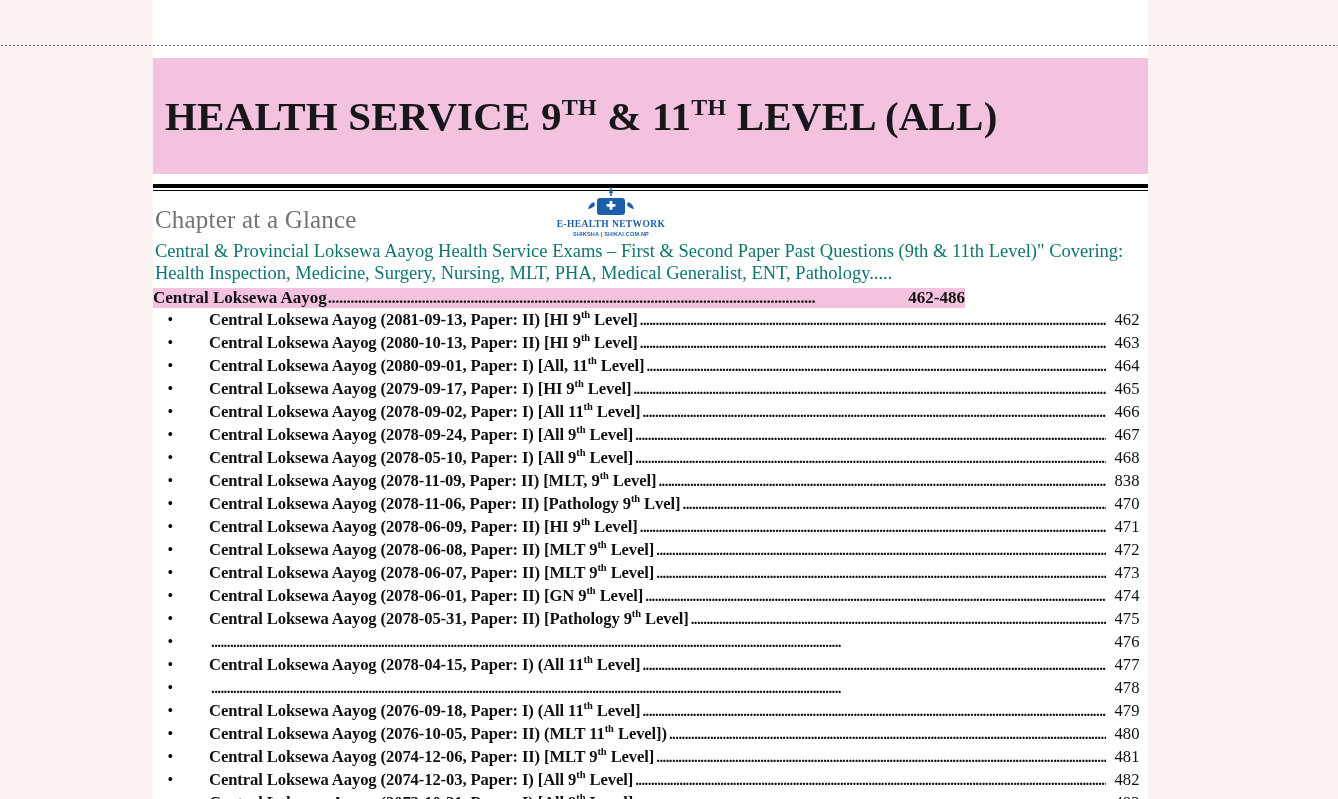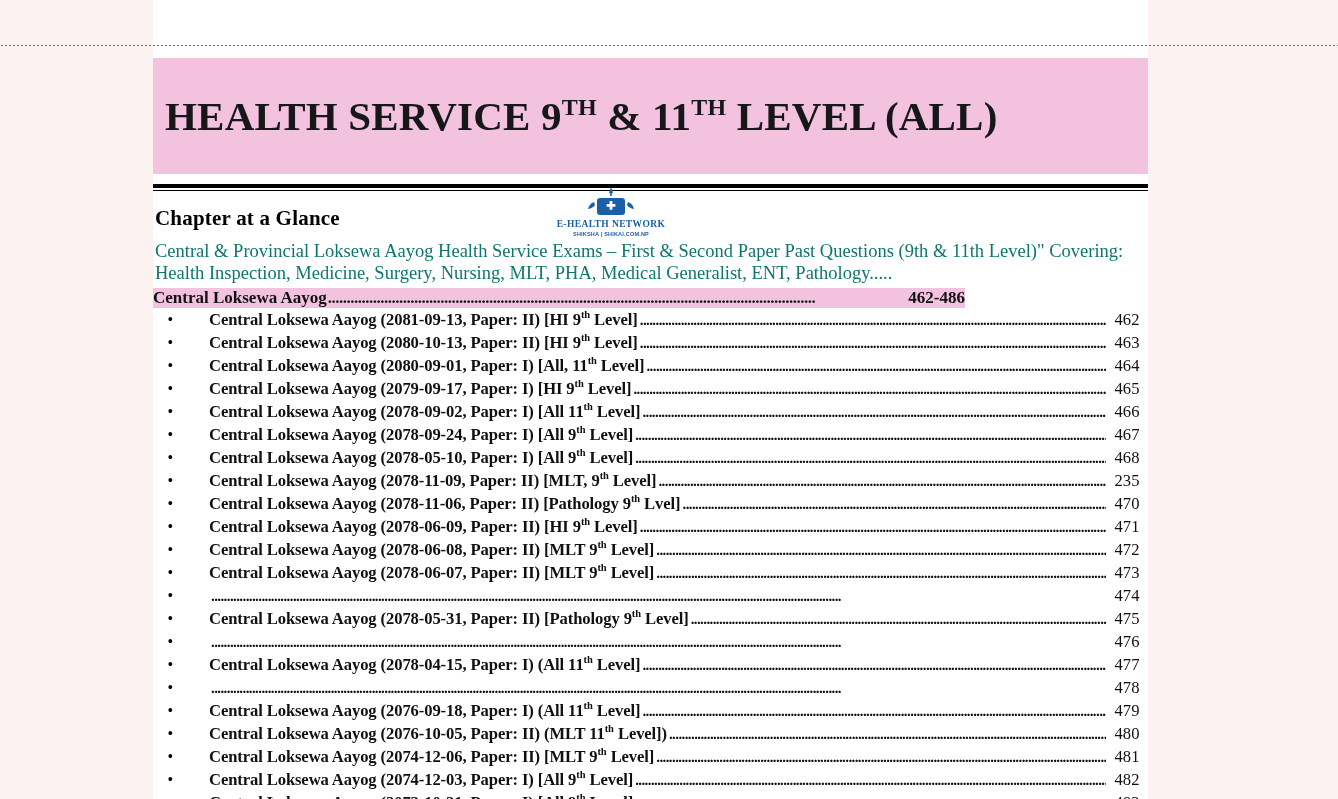--- a/index.html
+++ b/index.html
@@ -72,23 +72,23 @@
     top: 190px;
     width: 995px;
     height: 1px;
     background: #000000;
   }
   .glance {
     position: absolute;
     left: 155px;
     top: 206px;
     font-family: "Liberation Serif", serif;
-    font-weight: bold;
-    font-size: 21px;
-    color: #000000;
+    font-weight: normal;
+    font-size: 25px;
+    color: #737373;
     letter-spacing: 0.2px;
   }
   .logo {
     position: absolute;
     left: 556px;
     top: 186px;
     width: 110px;
     height: 56px;
     text-align: center;
   }
@@ -286,21 +286,21 @@
     <div class="toc-row">
       <span class="bullet">•</span>
       <span class="entry-text"><span>Central Loksewa Aayog (2078-05-10, Paper: I) [All 9</span><sup>th</sup><span> Level]</span></span>
       <span class="dots">........................................................................................................................................................................................................</span>
       <span class="page-num">468</span>
     </div>
     <div class="toc-row">
       <span class="bullet">•</span>
       <span class="entry-text"><span>Central Loksewa Aayog (2078-11-09, Paper: II) [MLT, 9</span><sup>th</sup><span> Level]</span></span>
       <span class="dots">........................................................................................................................................................................................................</span>
-      <span class="page-num">235</span>
+      <span class="page-num">838</span>
     </div>
     <div class="toc-row">
       <span class="bullet">•</span>
       <span class="entry-text"><span>Central Loksewa Aayog (2078-11-06, Paper: II) [Pathology 9</span><sup>th</sup><span> Lvel]</span></span>
       <span class="dots">........................................................................................................................................................................................................</span>
       <span class="page-num">470</span>
     </div>
     <div class="toc-row">
       <span class="bullet">•</span>
       <span class="entry-text"><span>Central Loksewa Aayog (2078-06-09, Paper: II) [HI 9</span><sup>th</sup><span> Level]</span></span>
@@ -314,20 +314,21 @@
       <span class="page-num">472</span>
     </div>
     <div class="toc-row">
       <span class="bullet">•</span>
       <span class="entry-text"><span>Central Loksewa Aayog (2078-06-07, Paper: II) [MLT 9</span><sup>th</sup><span> Level]</span></span>
       <span class="dots">........................................................................................................................................................................................................</span>
       <span class="page-num">473</span>
     </div>
     <div class="toc-row">
       <span class="bullet">•</span>
+      <span class="entry-text"><span>Central Loksewa Aayog (2078-06-01, Paper: II) [GN 9</span><sup>th</sup><span> Level]</span></span>
       <span class="dots">........................................................................................................................................................................................................</span>
       <span class="page-num">474</span>
     </div>
     <div class="toc-row">
       <span class="bullet">•</span>
       <span class="entry-text"><span>Central Loksewa Aayog (2078-05-31, Paper: II) [Pathology 9</span><sup>th</sup><span> Level]</span></span>
       <span class="dots">........................................................................................................................................................................................................</span>
       <span class="page-num">475</span>
     </div>
     <div class="toc-row">

